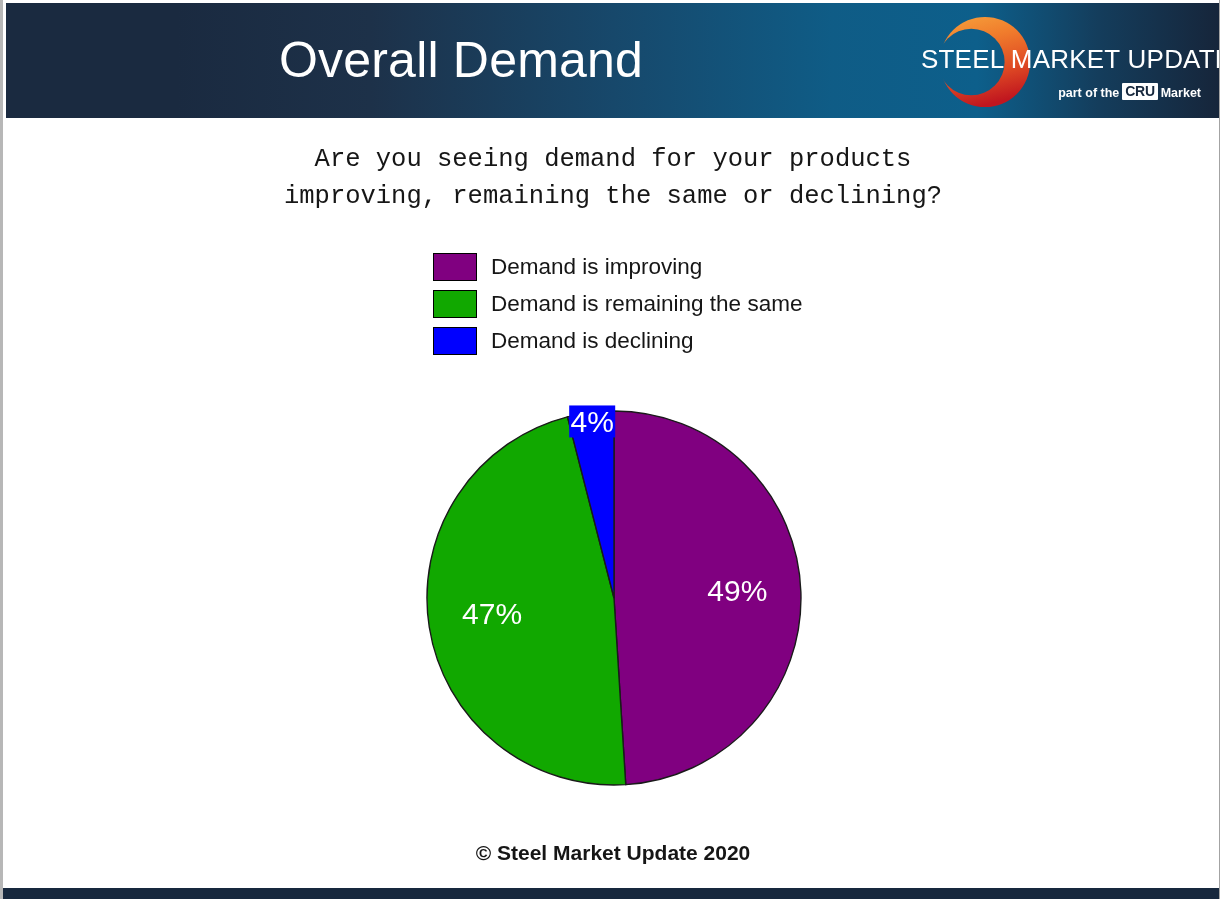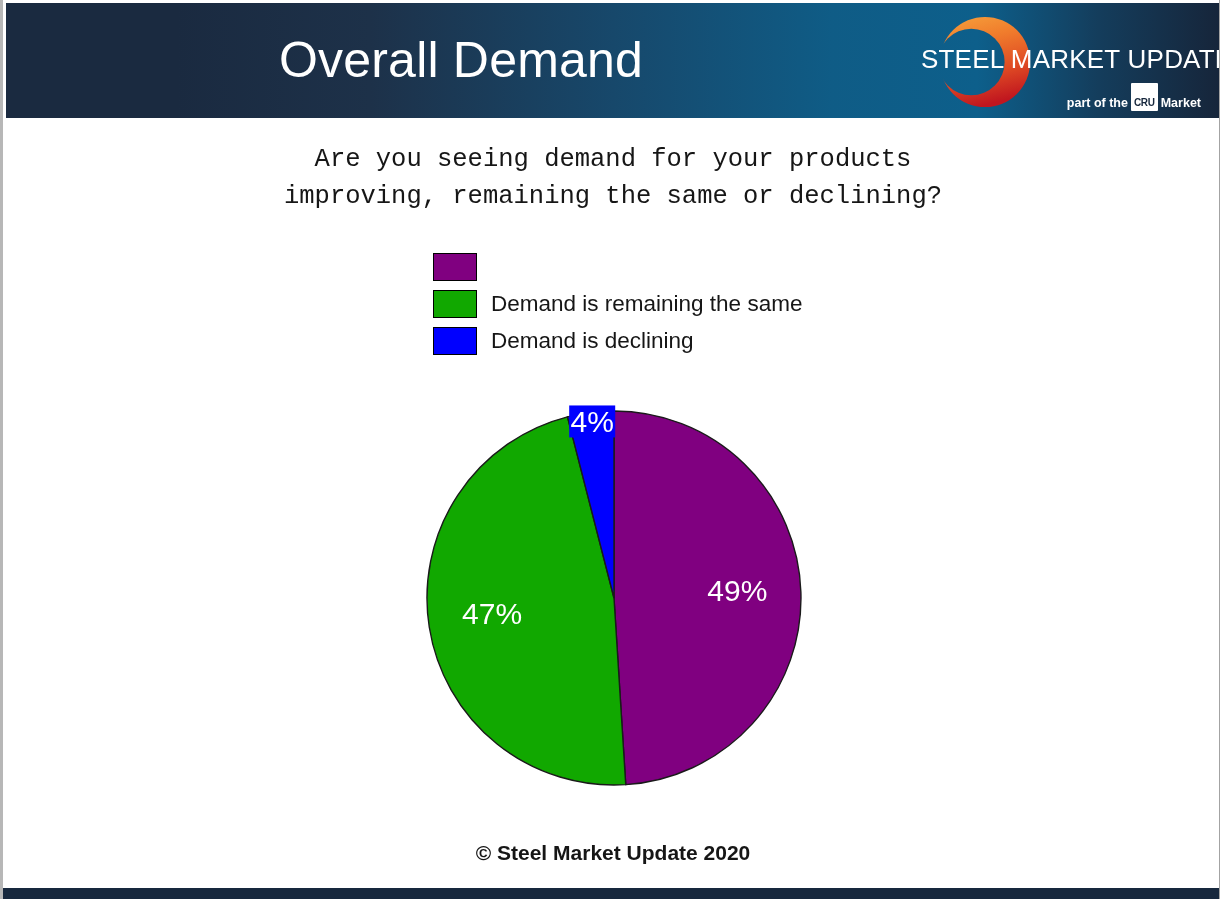--- a/index.html
+++ b/index.html
@@ -97,24 +97,24 @@
     text-align: right;
     font-size: 12.5px;
     font-weight: bold;
     color: #ffffff;
     white-space: nowrap;
   }
   #cru-badge {
     display: inline-block;
     background: #ffffff;
     color: #17283d;
-    font-size: 10px;
+    font-size: 14px;
     font-weight: bold;
     line-height: 15px;
-    padding: 12px 3px 1px 3px;
+    padding: 1px 3px 1px 3px;
     margin: 0 3px;
     border-radius: 1px;
     letter-spacing: -0.3px;
     vertical-align: 1px;
   }
 
   
   #question {
     position: absolute;
     left: 3px;
@@ -228,20 +228,21 @@
   </div>
 
   <div id="question">
     <span class="q-line">Are you seeing demand for your products</span>
     <span class="q-line">improving, remaining the same or declining?</span>
   </div>
 
   <div id="legend">
     <div class="legend-row">
       <span class="legend-swatch" style="background:#800080"></span>
+      <span class="legend-label">Demand is improving</span>
     </div>
     <div class="legend-row">
       <span class="legend-swatch" style="background:#11a800"></span>
       <span class="legend-label">Demand is remaining the same</span>
     </div>
     <div class="legend-row">
       <span class="legend-swatch" style="background:#0000ff"></span>
       <span class="legend-label">Demand is declining</span>
     </div>
   </div>

